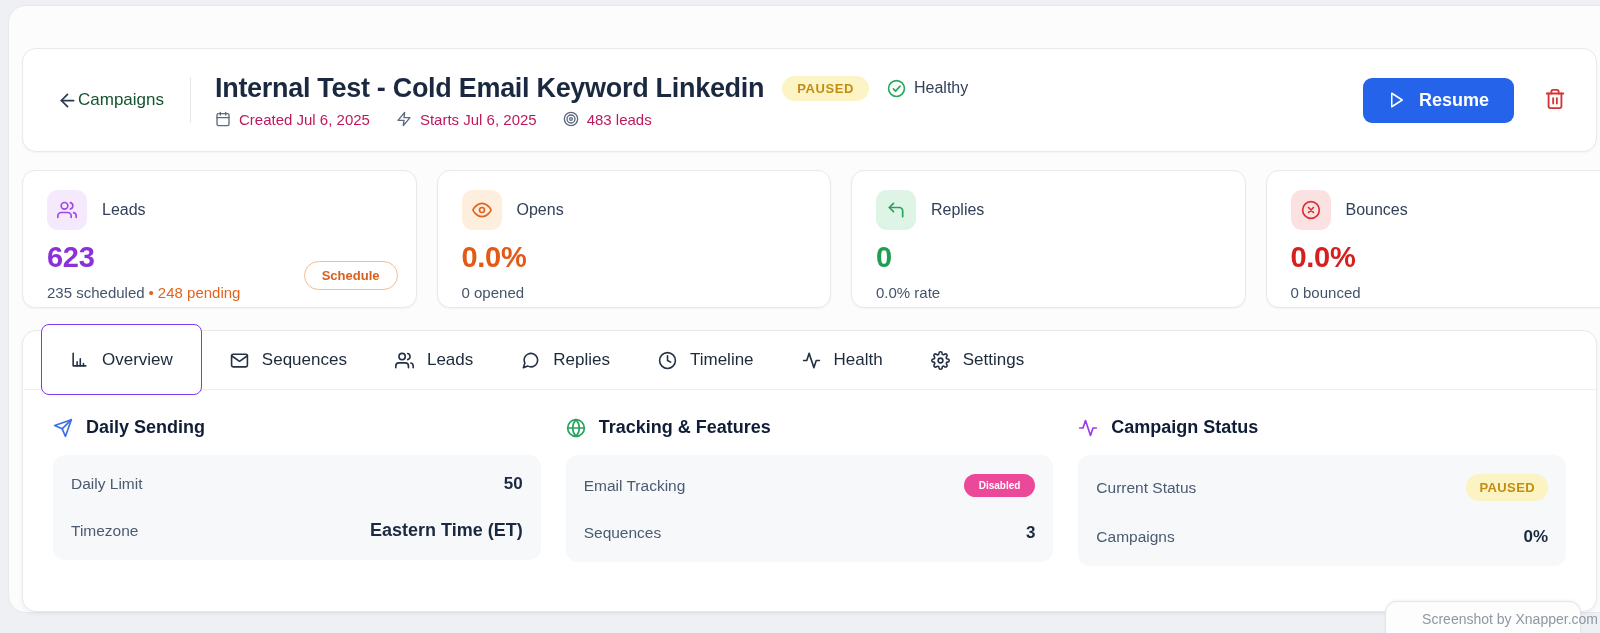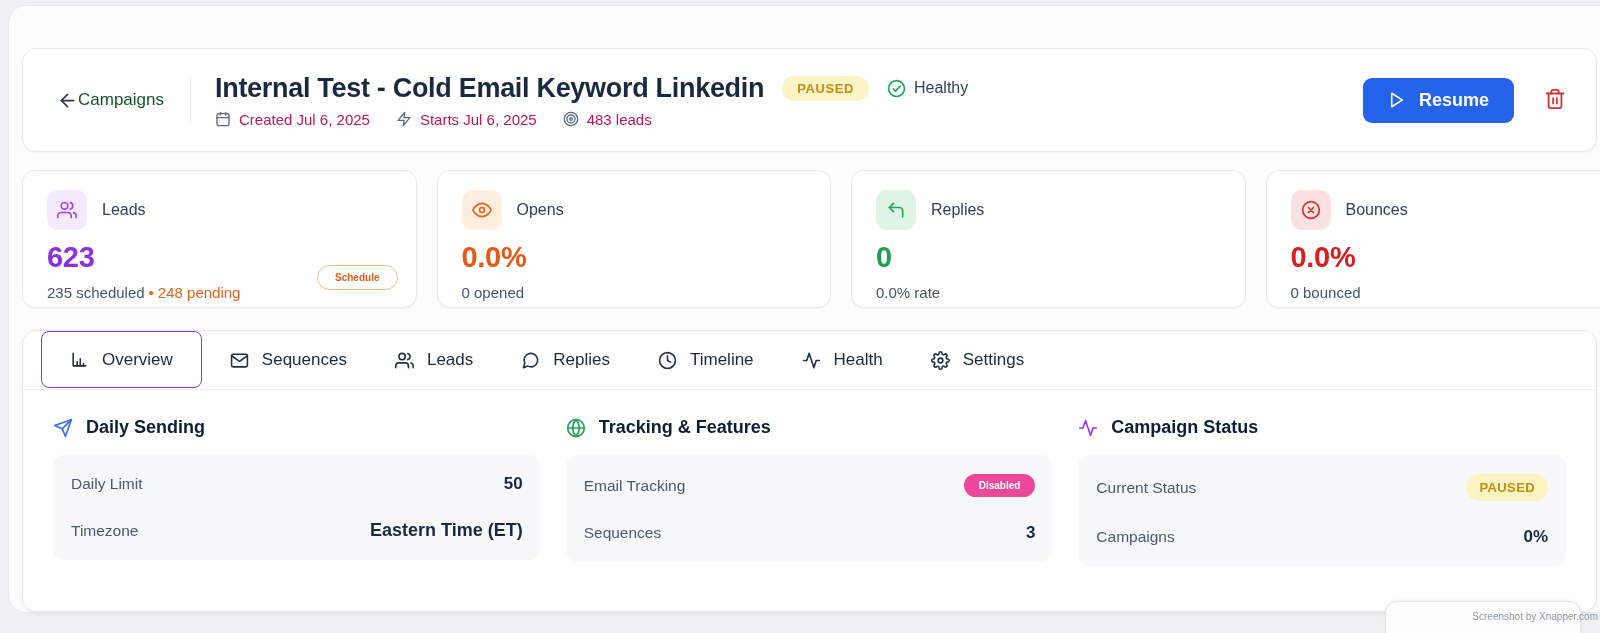--- a/index.html
+++ b/index.html
@@ -63,35 +63,35 @@
   .iconbox-green  { background:#def5e5; color:#27a35c; }
   .iconbox-red    { background:#fbe1e1; color:#d93030; }
   .val-purple { color:#8b31d9; }
   .val-orange { color:#e25a17; }
   .val-green  { color:#1f9e53; }
   .val-red    { color:#d42020; }
   .pending { color:#e2641f; }
   .dot-sep { color:#e2641f; margin:0 4px; }
   .schedule-chip {
     position:absolute; right:18px; bottom:17px; background:#fff; border:1px solid #f1bd90;
-    color:#d95f1e; font-size:10px; font-weight:700; padding:6px 17px; border-radius:17px;
+    color:#d95f1e; font-size:13px; font-weight:700; padding:6px 17px; border-radius:17px;
     cursor:pointer; font-family:inherit;
   }
 
   
   .main-card {
     position:absolute; left:22px; top:330px; width:1575px; height:282px;
     background:#fff; border:1px solid #e7e9ee; border-radius:14px;
     box-shadow:0 2px 4px rgba(16,24,40,.05);
   }
   .tabs-row { display:flex; align-items:center; height:59px; border-bottom:1px solid #edeff2; padding-left:18px; }
   .tab { display:flex; align-items:center; gap:13px; font-size:17px; color:#1c2a3a; padding:0 24px; height:58px; cursor:pointer; }
   .tab .icon { color:#243142; }
   .tab-active {
-    border:1.6px solid #7c3aed; border-radius:8px; height:57px; margin-top:-1px;
+    border:1.6px solid #7c3aed; border-radius:8px; height:71px; margin-top:-1px;
     background:#fff; padding:0 28px; margin-right:4px;
   }
   .content-grid {
     display:flex; gap:25px; padding:27px 30px 0 30px;
   }
   .section { flex:1; }
   .section-head { display:flex; align-items:center; gap:13px; margin-bottom:17px; }
   .section-title { font-size:18px; font-weight:700; color:#101d36; }
   .head-blue { color:#3b6ee8; } .head-green { color:#27a35c; } .head-purple { color:#9a3cec; }
   .panel { background:#f6f8fa; border-radius:12px; padding:6px 18px; }
@@ -102,21 +102,21 @@
   .badge-disabled { background:#ec4899; color:#fff; font-size:10px; font-weight:700; padding:6px 15px; border-radius:15px; }
   .badge-paused-sm { background:#fcf3c2; color:#c28d12; font-size:13px; font-weight:700; letter-spacing:.4px; padding:6px 13px; border-radius:13px; }
 
   
   .partial-pill {
     position:absolute; left:1385px; top:601px; width:196px; height:44px;
     background:#fdfdfe; border:1px solid #e3e5e9; border-radius:12px;
     box-shadow:0 -1px 3px rgba(16,24,40,.05);
   }
   .watermark {
-    position:absolute; right:2px; top:611px; font-size:10px; color:#8f97a2;
+    position:absolute; right:2px; top:611px; font-size:14px; color:#8f97a2;
   }
 </style>
 </head>
 <body>
 
 <div class="frame"></div>
 
 <div class="header-card">
   <div class="back-link">
     <span class="icon">

